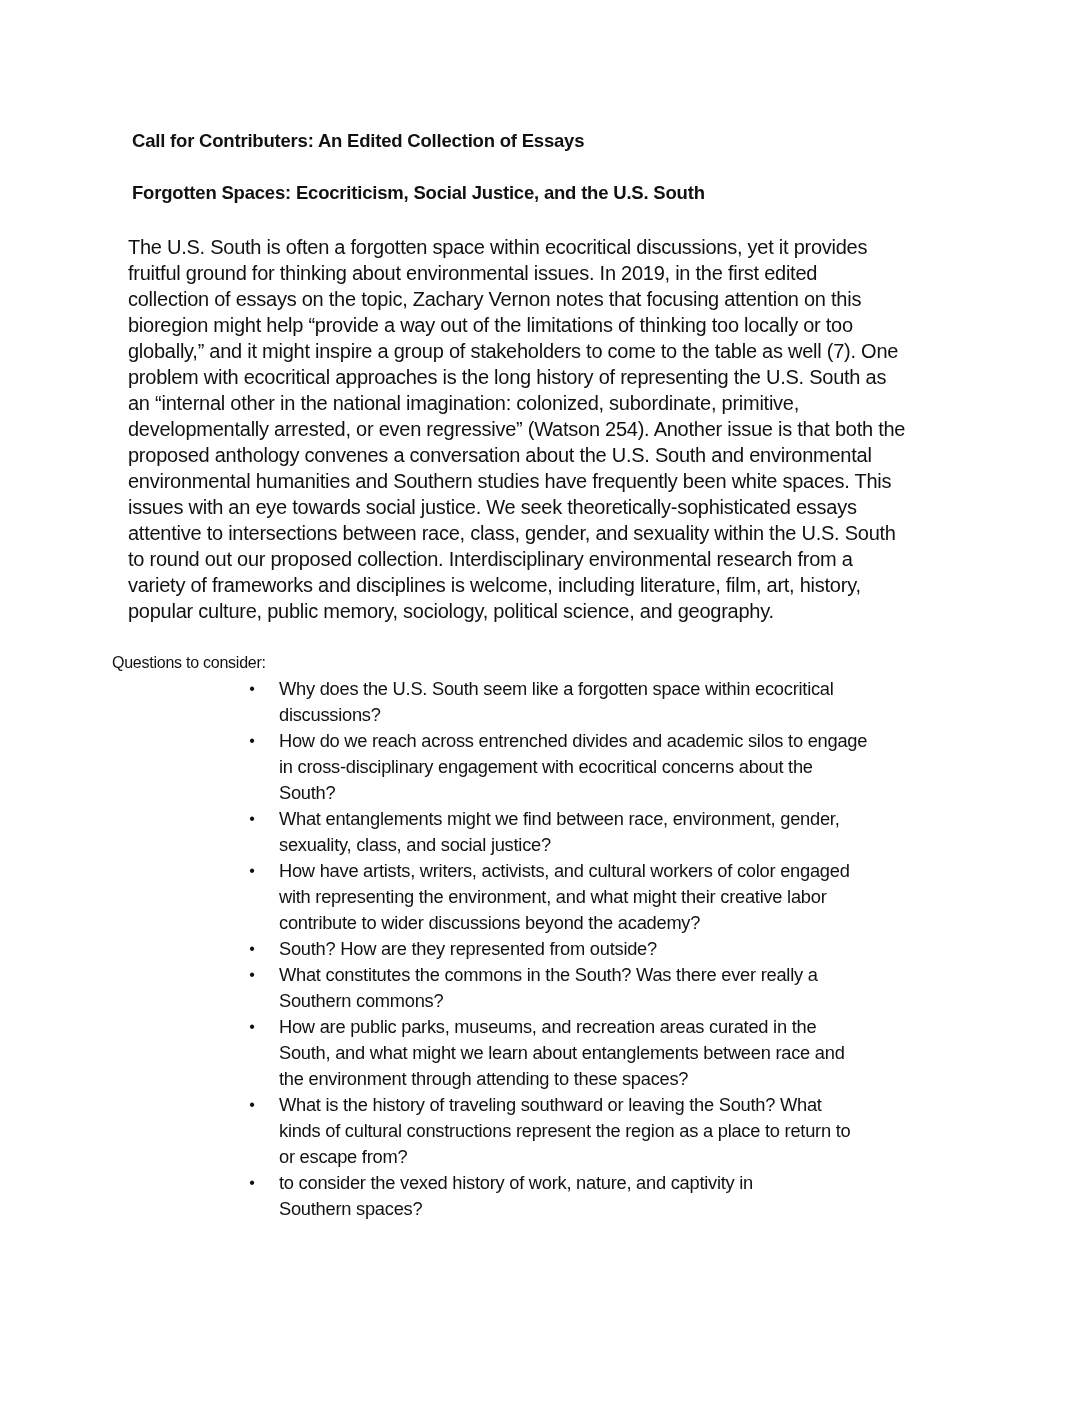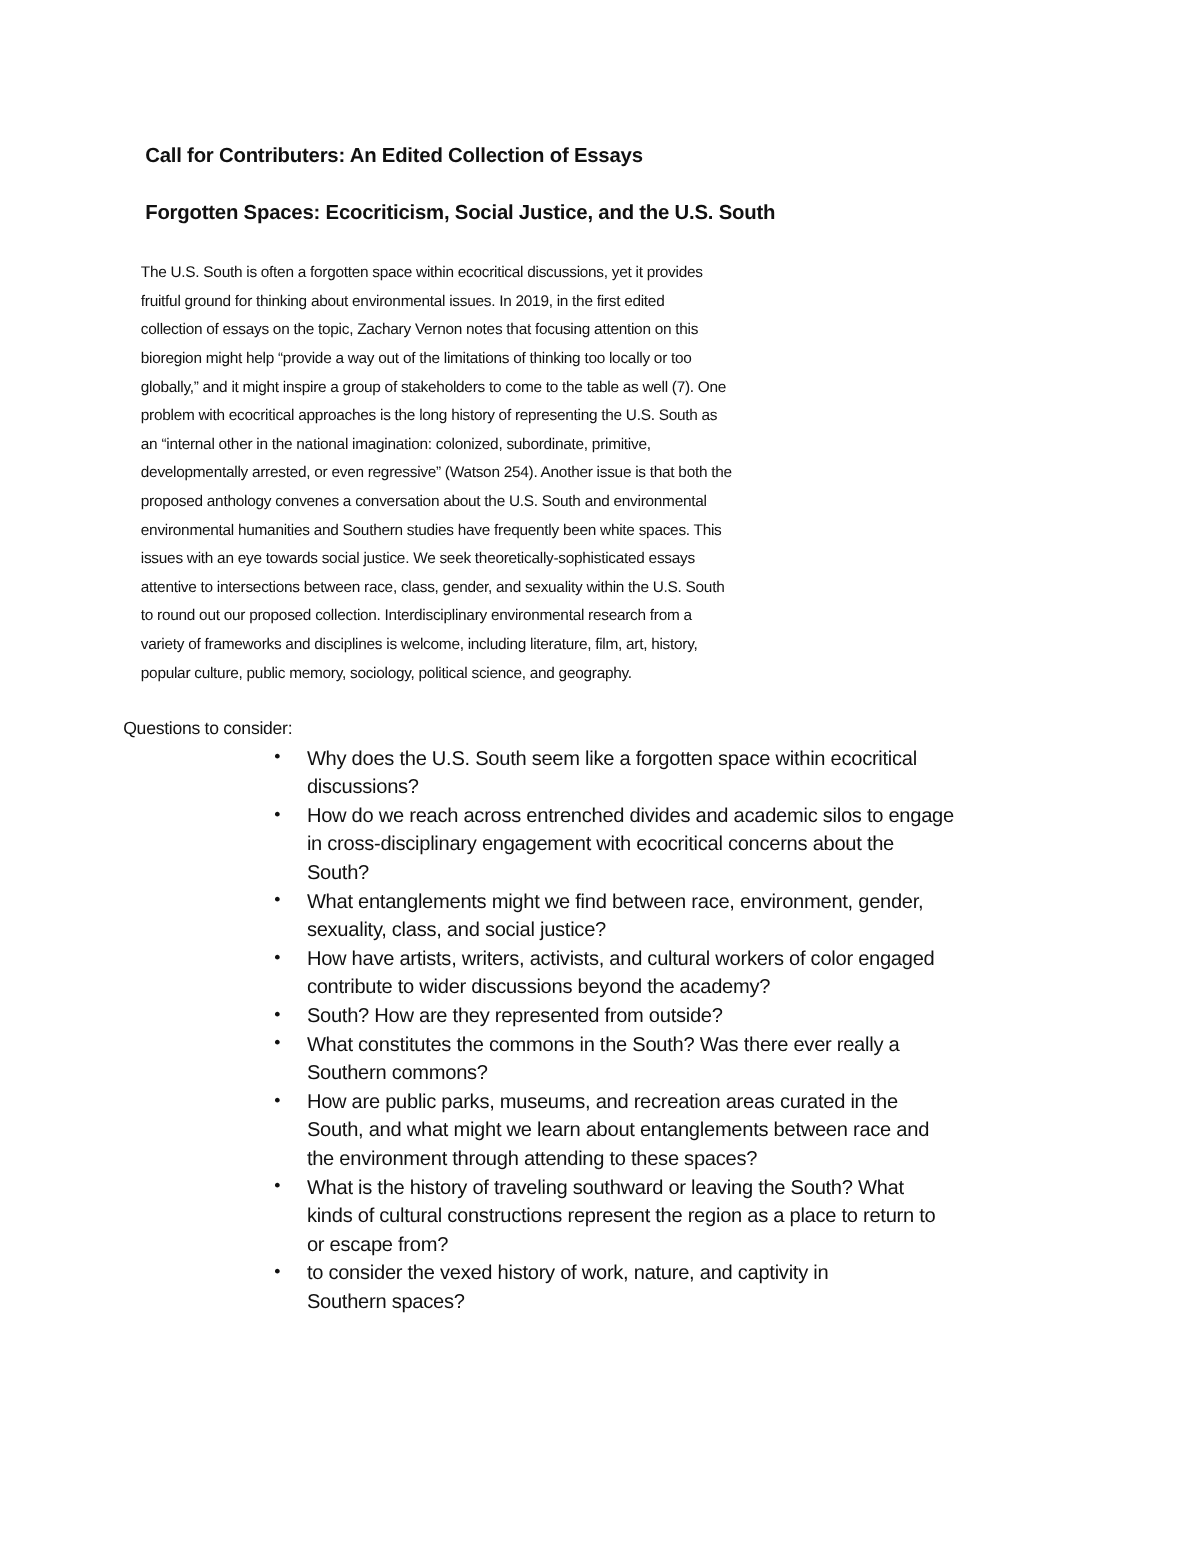--- a/index.html
+++ b/index.html
@@ -32,21 +32,21 @@
     color: #111111;
   }
   #title { top: 130px; }
   #subtitle { top: 182px; }
 
   .para {
     position: absolute;
     left: 128px;
     top: 234px;
     width: 840px;
-    font-size: 14px;
+    font-size: 20px;
     line-height: 26px;
     letter-spacing: -0.25px;
   }
   .para .line, .item .line {
     display: block;
     white-space: nowrap;
   }
 
   #questions-label {
     position: absolute;
@@ -126,20 +126,21 @@
       <span class="line">South?</span>
     </li>
     <li class="item">
       <span class="bullet">•</span>
       <span class="line">What entanglements might we find between race, environment, gender,</span>
       <span class="line">sexuality, class, and social justice?</span>
     </li>
     <li class="item">
       <span class="bullet">•</span>
       <span class="line">How have artists, writers, activists, and cultural workers of color engaged</span>
+      <span class="line">with representing the environment, and what might their creative labor</span>
       <span class="line">contribute to wider discussions beyond the academy?</span>
     </li>
     <li class="item">
       <span class="bullet">•</span>
       <span class="line">South? How are they represented from outside?</span>
     </li>
     <li class="item">
       <span class="bullet">•</span>
       <span class="line">What constitutes the commons in the South? Was there ever really a</span>
       <span class="line">Southern commons?</span>

